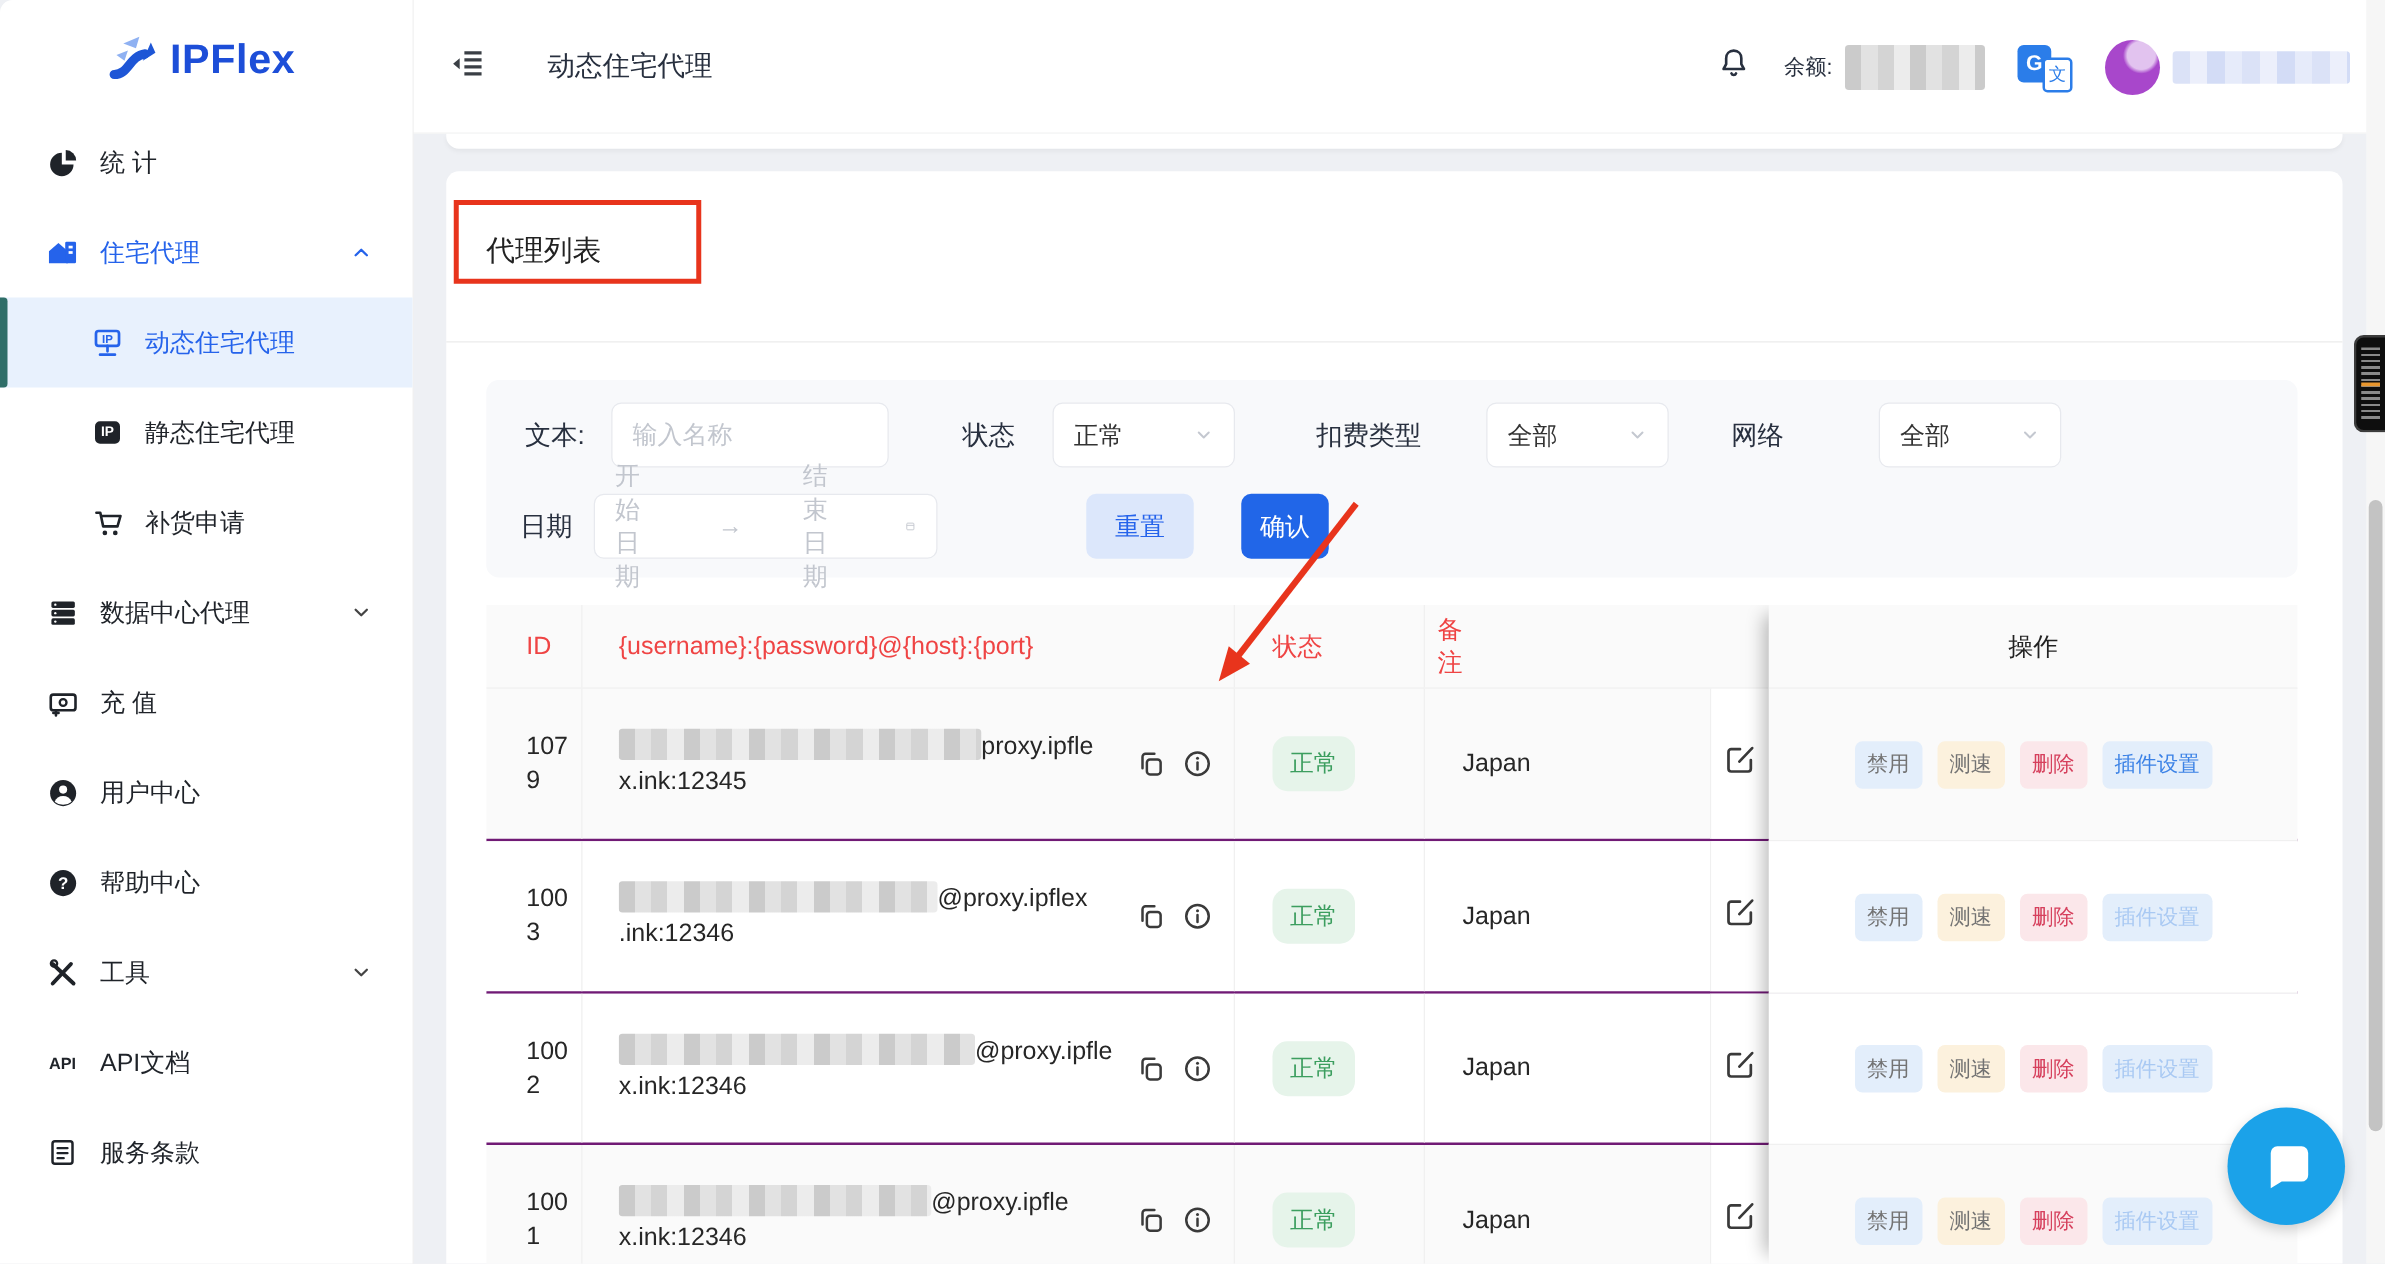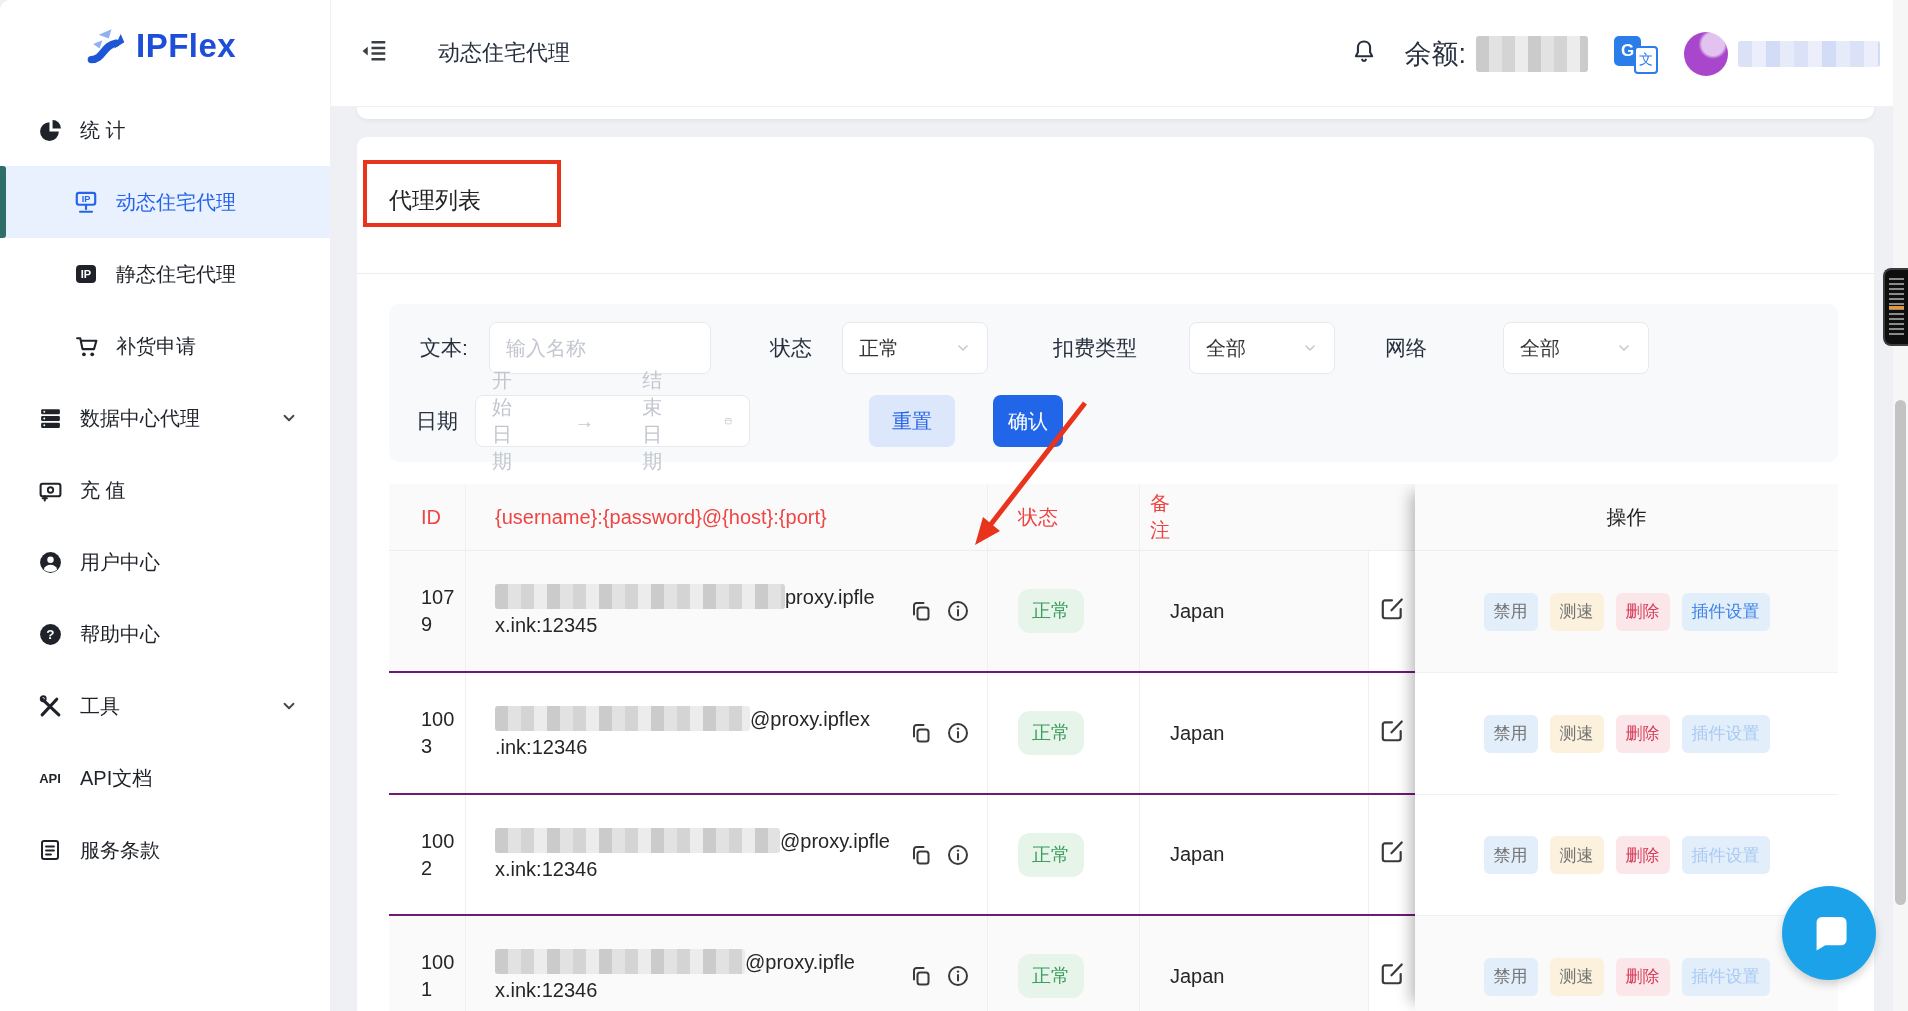--- a/index.html
+++ b/index.html
@@ -28,21 +28,21 @@
   .ip-badge.fill { background:#1f2329; border-color:#1f2329; color:#fff; }
   .api-txt { font-size:13px; font-weight:bold; letter-spacing:0; }
 
   
   .header { position:absolute; left:330px; top:0; width:1578px; height:107px;
     background:#fff; border-bottom:1px solid #f2f2f2; }
   .collapse { position:absolute; left:29px; top:36px; cursor:pointer; }
   .page-title { position:absolute; left:108px; top:38px; font-size:22px; color:#28303f; }
   .hdr-right { position:absolute; right:28px; top:0; height:107px;
     display:flex; align-items:center; gap:26px; }
-  .balance { display:flex; align-items:center; gap:10px; font-size:27px; color:#28303f; }
+  .balance { display:flex; align-items:center; gap:10px; font-size:17px; color:#28303f; }
   .pix { display:inline-block; border-radius:3px;
     background:repeating-linear-gradient(90deg,#cbcbcb 0 13px,#e2e2e2 13px 26px,#d4d4d4 26px 39px,#ececec 39px 52px); }
   .pix.lav { background:repeating-linear-gradient(90deg,#dbe2f7 0 14px,#eceffb 14px 28px,#d3dcf6 28px 42px,#e6ebfa 42px 56px); }
   .avatar { width:44px; height:44px; border-radius:50%;
     background:radial-gradient(circle at 66% 28%, #e2c3ef 0 26%, #a847cb 34%); }
   .gt { position:relative; width:44px; height:40px; cursor:pointer; }
   .gt .g-front { position:absolute; left:0; top:2px; width:27px; height:30px;
     background:#2b7de9; border-radius:5px; color:#fff; font-weight:bold; font-size:17px;
     display:flex; align-items:center; justify-content:center; }
   .gt .g-back { position:absolute; right:0; bottom:0; width:24px; height:28px;
@@ -156,20 +156,36 @@
       <div class="nav-item">
         <span class="ico">
           <svg width="25" height="25" viewBox="0 0 24 24">
               <path d="M11 4a9 9 0 1 0 9 9h-9z" fill="#1f2329"></path>
               <path d="M14 2v8h8a8 8 0 0 0-8-8z" fill="#1f2329"></path>
             </svg>
         </span>
         <span>统 计</span>
       </div>
 
+      <div class="nav-item blue">
+        <span class="ico">
+          <svg width="26" height="26" viewBox="0 0 24 24">
+              <path d="M2 11 L9 5 L16 11 V20 H2 Z" fill="#2563eb"></path>
+              <rect x="14" y="4" width="8" height="16" rx="1" fill="#2563eb"></rect>
+              <rect x="16.5" y="7" width="3" height="2" fill="#fff"></rect>
+              <rect x="16.5" y="11" width="3" height="2" fill="#fff"></rect>
+            </svg>
+        </span>
+        <span>住宅代理</span>
+        <span class="chev">
+          <svg width="18" height="18" viewBox="0 0 24 24" fill="none">
+              <polyline points="6 15 12 9 18 15" stroke="#2563eb" stroke-width="2.4" stroke-linecap="round" stroke-linejoin="round"></polyline>
+            </svg>
+        </span>
+      </div>
 
       <div class="nav-item sub active">
         <span class="ico">
           <svg width="26" height="26" viewBox="0 0 24 24" fill="none">
               <rect x="3.5" y="3.5" width="17" height="11" rx="2" stroke="#2563eb" stroke-width="2"></rect>
               <text x="12" y="12.2" text-anchor="middle" font-size="8.5" font-weight="bold" fill="#2563eb">IP</text>
               <path d="M12 14.5v4 M6.5 21h11" stroke="#2563eb" stroke-width="2" stroke-linecap="round"></path>
             </svg>
         </span>
         <span>动态住宅代理</span>

